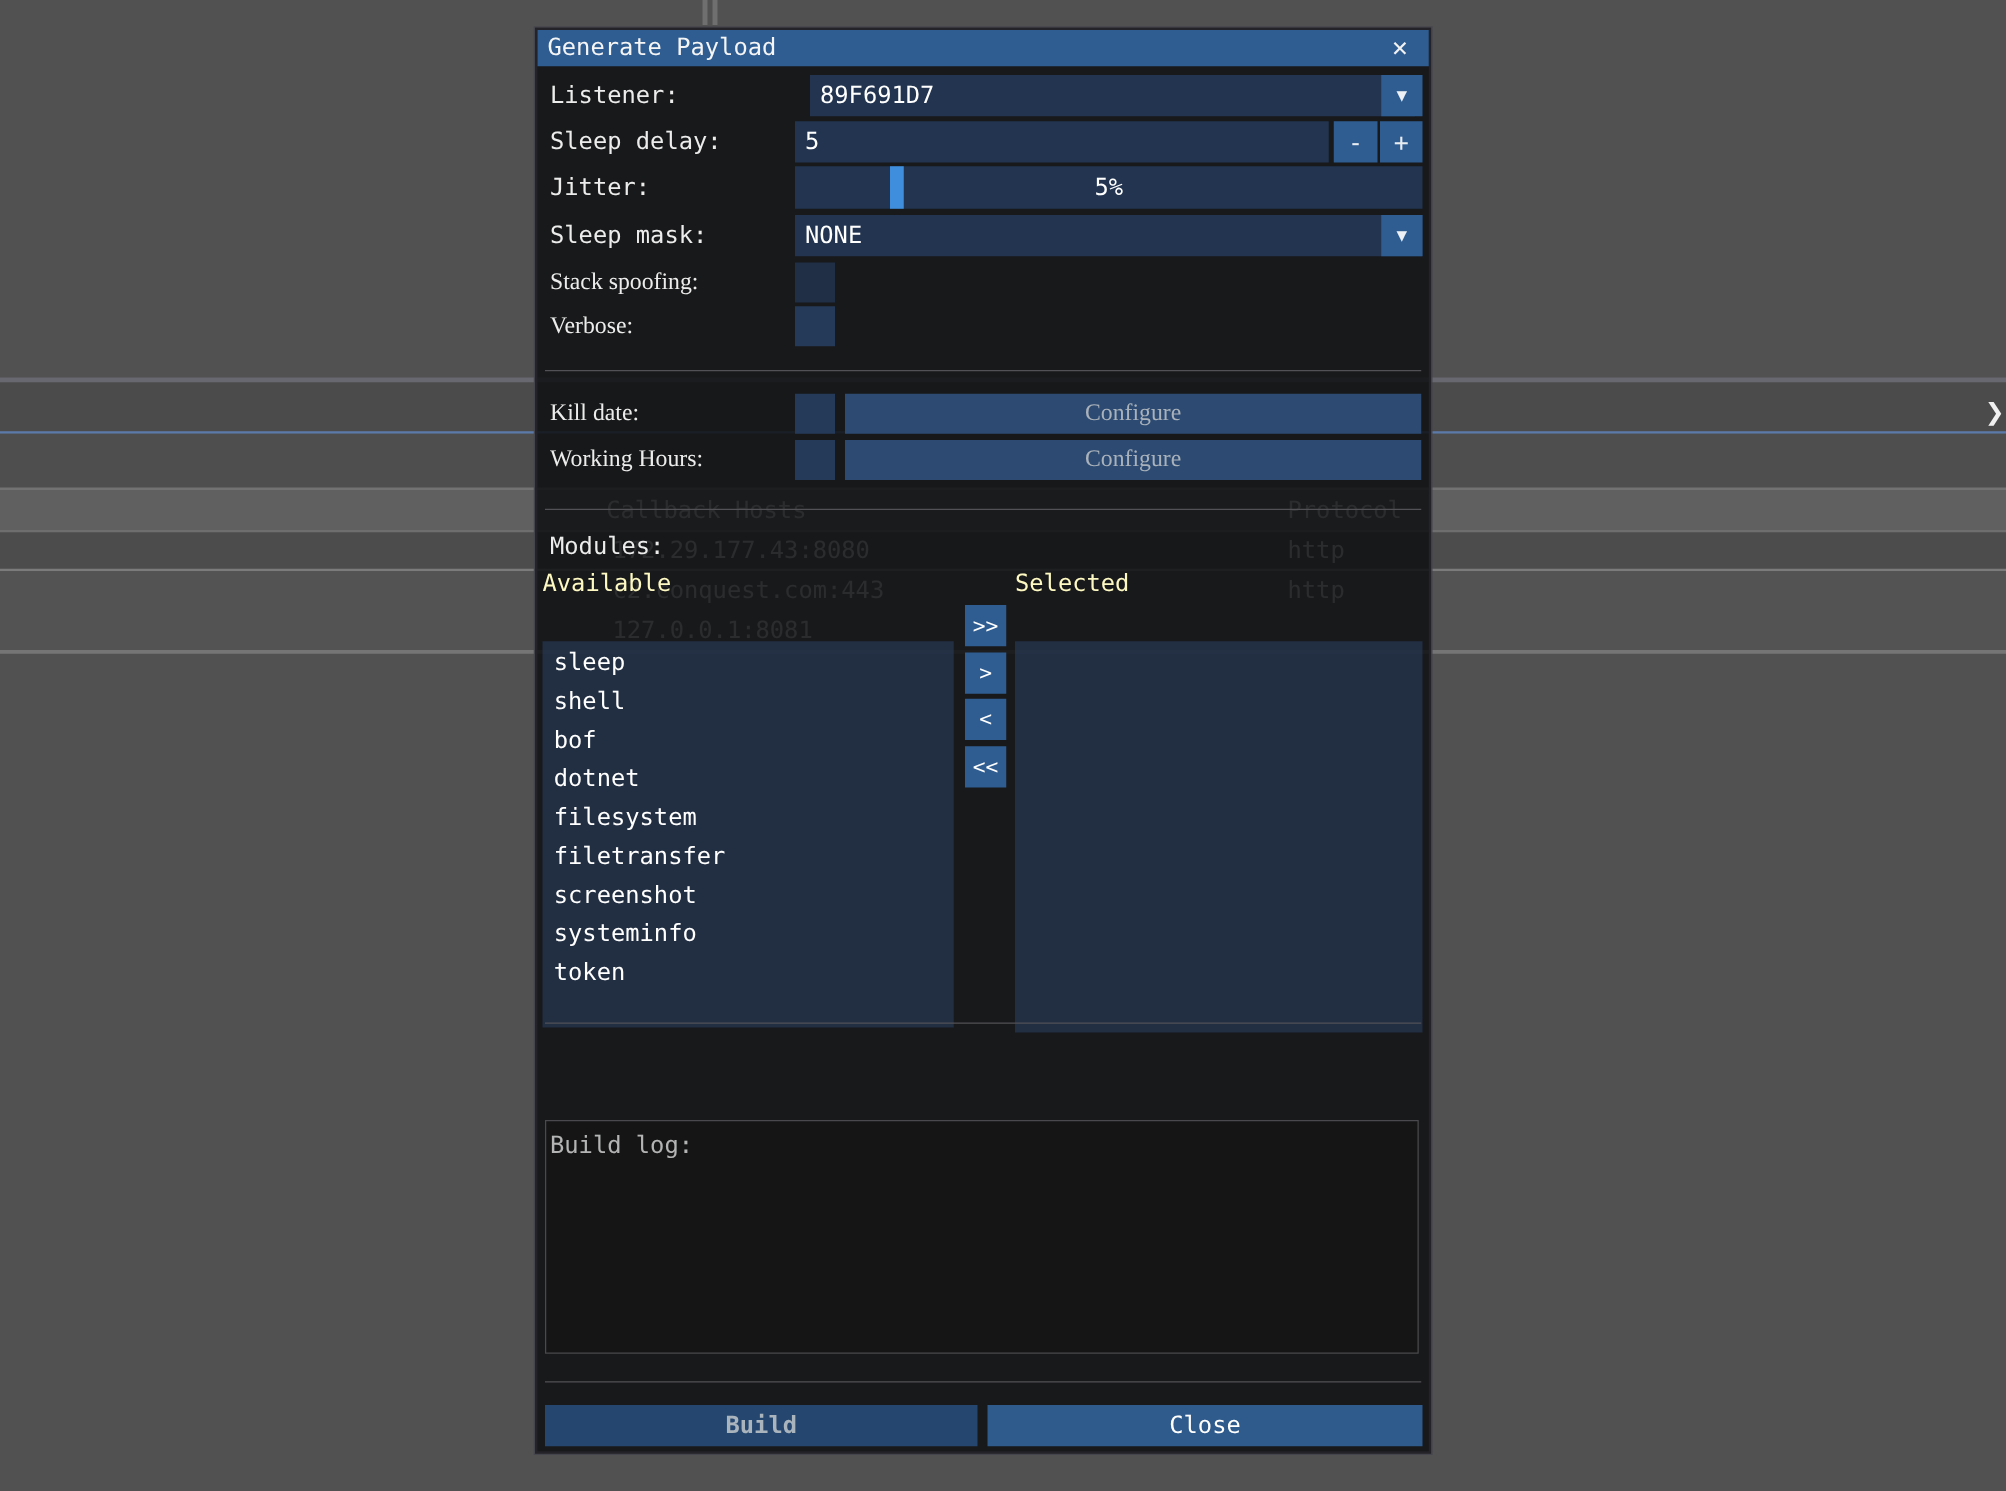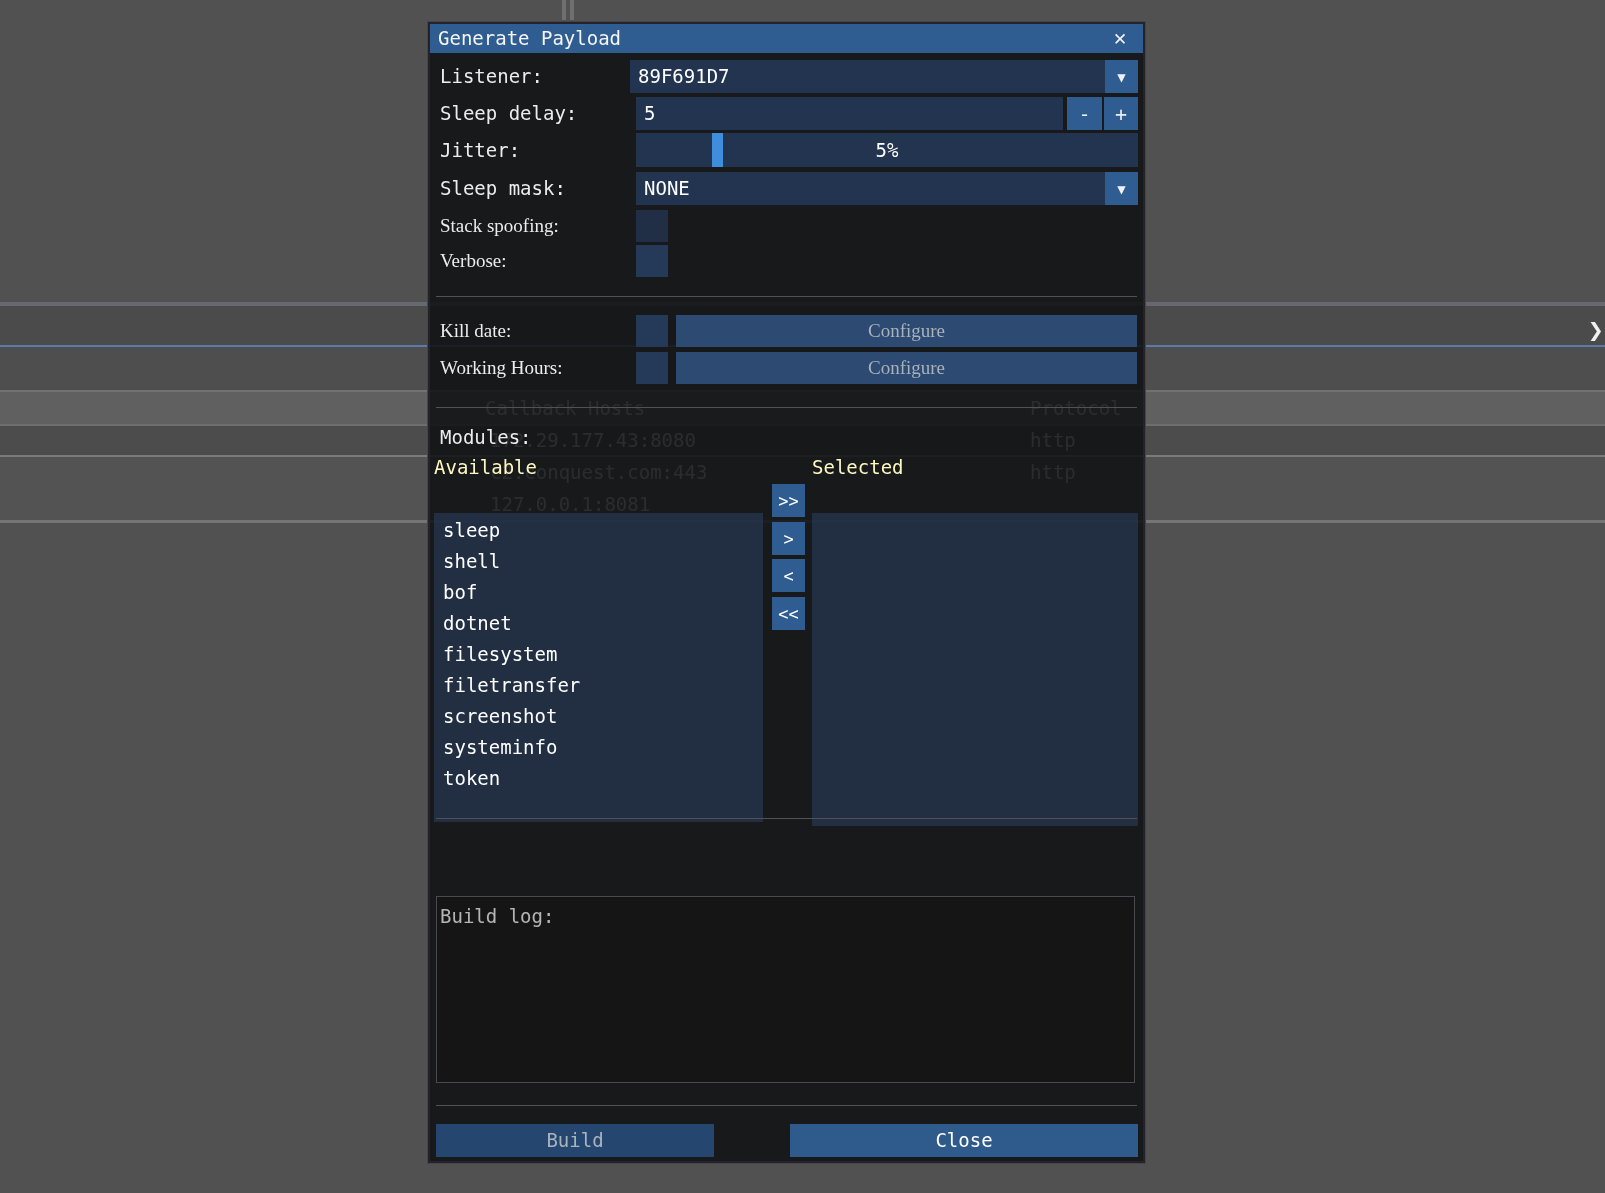--- a/index.html
+++ b/index.html
@@ -95,21 +95,21 @@
   </div>
 
   <div id="dialog">
 
     <div class="in titlebar">
       <span class="title-text">Generate Payload</span>
       <span class="close-x">✕</span>
     </div>
 
     <div class="in lbl line33" style="top:36px;">Listener:</div>
-    <div class="in field line33" style="left:200px;top:36px;width:484px;">
+    <div class="in field line33" style="left:218px;top:36px;width:484px;">
       <span class="val">89F691D7</span>
     </div>
     <div class="in arrow-btn" style="left:675px;top:36px;width:33px;height:33px;">
       <span>▼</span>
     </div>
 
     <div class="in lbl line33" style="top:73px;">Sleep delay:</div>
     <div class="in field line33" style="left:206px;top:73px;width:427px;">
       <span class="val">5</span>
     </div>
@@ -175,17 +175,17 @@
 
     <div class="in list" style="left:382px;top:461px;width:326px;height:313px;"></div>
 
     <div class="in divider" style="left:6px;top:794px;width:701px;"></div>
 
     <div class="in lbl line30" style="top:831px;margin-top:46px;">Build log:</div>
     <div class="in buildlog" style="left:6px;top:872px;width:699px;height:187px;box-sizing:border-box;color:#ddd;font-size:17px;"></div>
 
     <div class="in divider" style="left:6px;top:1081px;width:701px;"></div>
 
-    <div class="in action btn-build line33" style="left:6px;top:1100px;width:278px;">Build</div>
+    <div class="in action btn-build line33" style="left:6px;top:1100px;width:346px;font-weight:bold;">Build</div>
     <div class="in action btn-close line33" style="left:360px;top:1100px;width:348px;">Close</div>
   </div>
 
 </div>
 
 </body></html>

